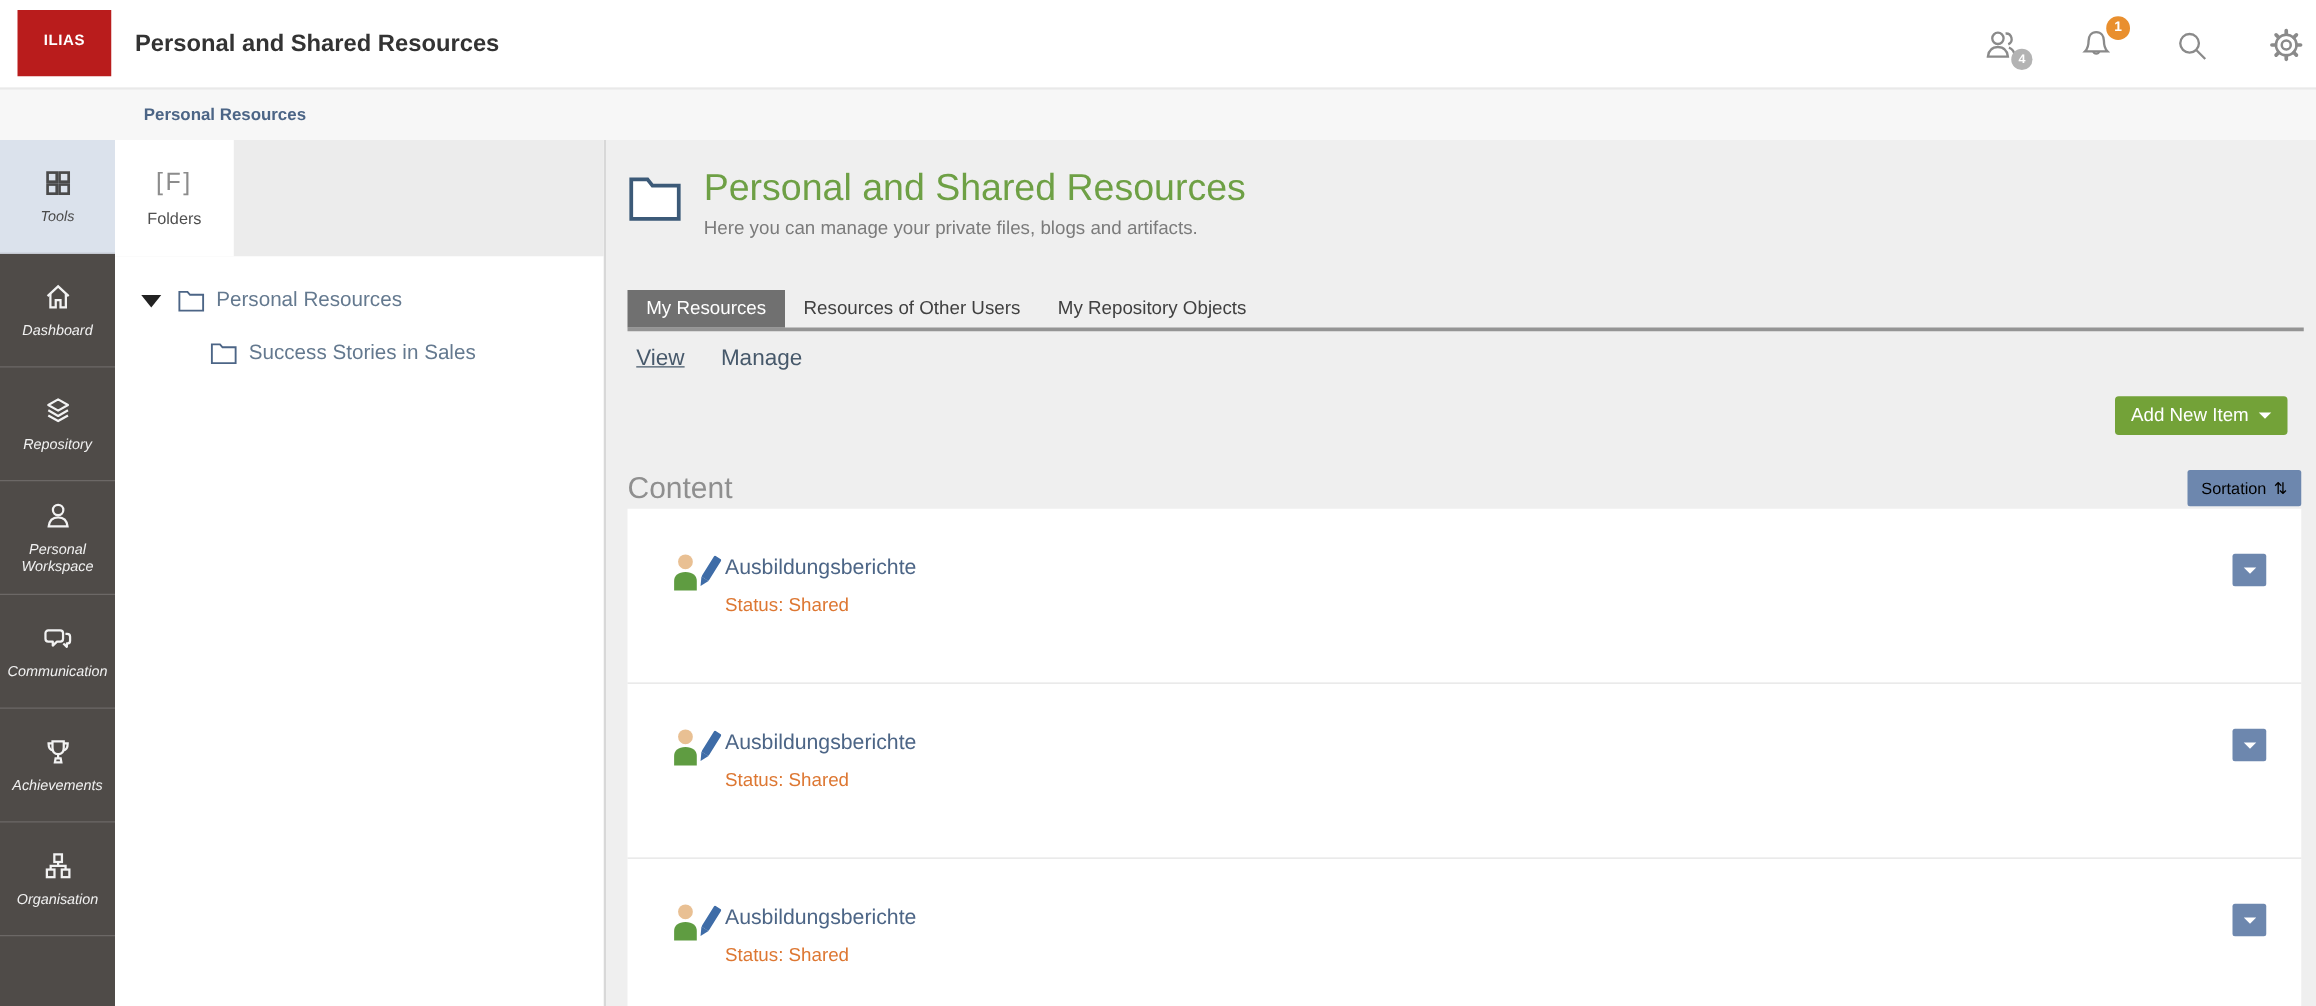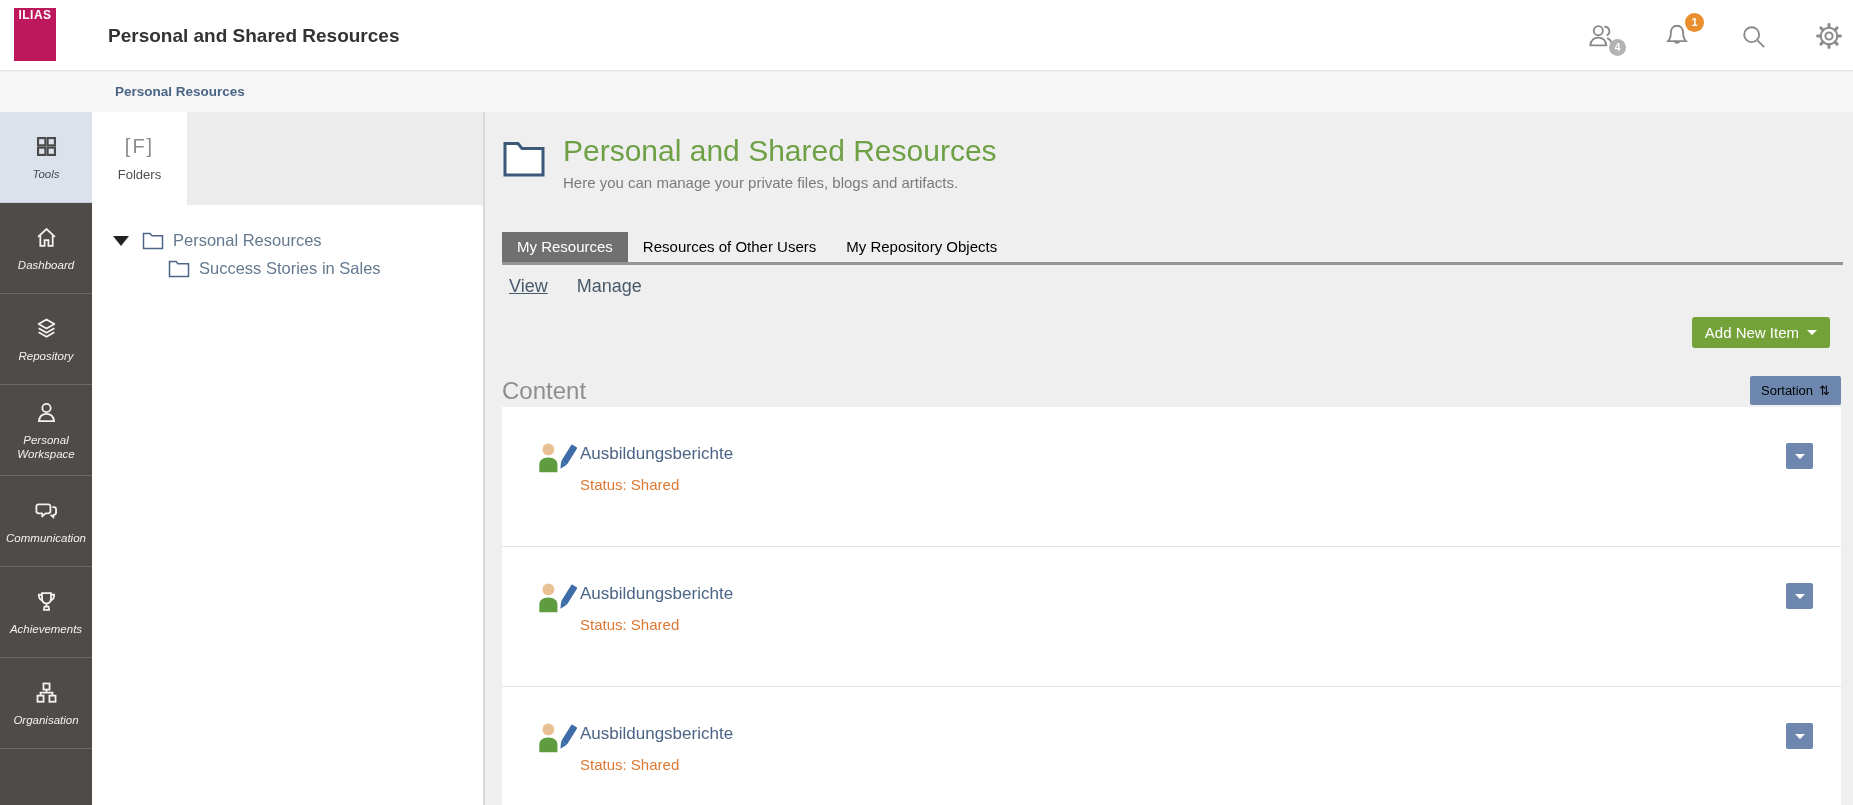--- a/index.html
+++ b/index.html
@@ -4,22 +4,22 @@
 <style>
   * { margin:0; padding:0; box-sizing:border-box; }
   html,body { background:#cfcfcf; }
   .screen {
     position:relative; width:1853px; height:805px; overflow:hidden;
     font-family:"Liberation Sans", sans-serif; background:#efefef; margin:0 auto;
   }
   
   .topbar { position:absolute; top:0; left:0; right:0; height:71px; background:#ffffff;
             border-bottom:1px solid #e3e3e3; z-index:5; }
-  .logo { position:absolute; left:14px; top:8px; width:42px; height:53px; background:#be185d;
-          color:#ffffff; display:flex; align-items:flex-start; justify-content:center;
+  .logo { position:absolute; left:14px; top:8px; width:75px; height:53px; background:#b91c1c;
+          color:#ffffff; display:flex; align-items:center; justify-content:center;
           font-size:12px; font-weight:bold; letter-spacing:.5px; padding-bottom:5px; }
   .topbar-title { position:absolute; left:108px; top:0; height:71px; line-height:71px;
                   font-size:19px; font-weight:bold; color:#333333; }
   .top-icons { position:absolute; right:8px; top:0; height:71px; display:flex; align-items:center; gap:44px; }
   .tico { position:relative; width:32px; height:32px; color:#8a8a8a; cursor:pointer; }
   .tico svg { width:32px; height:32px; display:block; }
   .badge { position:absolute; border-radius:50%; color:#fff; display:flex; align-items:center;
            justify-content:center; font-weight:bold; }
   .badge-user { right:-9px; bottom:-4px; width:17px; height:17px; background:#b3b3b3; font-size:10px; }
   .badge-bell { top:-7px; right:-11px; width:19px; height:19px; background:#e98f2e; font-size:11px; }
@@ -40,37 +40,37 @@
   .folderspanel { width:393px; flex:0 0 393px; background:#ffffff; border-right:2px solid #d8d8d8;
                   display:flex; flex-direction:column; }
   .fp-head { height:93px; background:#ececec; display:flex; }
   .fp-tab { width:95px; height:93px; background:#ffffff; display:flex; flex-direction:column;
             align-items:center; justify-content:center; gap:9px; cursor:pointer; }
   .fp-tab-glyph { font-size:20px; color:#8c8c8c; font-weight:400; letter-spacing:2px; }
   .fp-tab-label { font-size:13px; color:#4f4f4f; }
   .tree { padding-top:26px; }
   .tree-row { display:flex; align-items:center; cursor:pointer; }
   .tree-row.lvl0 { margin-left:21px; }
-  .tree-row.lvl1 { margin-left:76px; margin-top:9px; }
+  .tree-row.lvl1 { margin-left:76px; margin-top:23px; }
   .tri-down { width:0; height:0; border-left:8px solid transparent; border-right:8px solid transparent;
               border-top:10px solid #222222; margin-right:13px; }
   .tree-folder { width:22px; height:19px; margin-right:9px; color:#4c6586; }
   .tree-folder svg { width:22px; height:19px; display:block; }
   .tree-label { font-size:16.5px; color:#64798f; }
   
   .main { position:relative; flex:1; background:#efefef; overflow:hidden; }
   .page-title-block { position:absolute; left:17px; top:22px; display:flex; align-items:flex-start; }
   .pt-folder { width:44px; height:38px; margin-top:6px; color:#3c5a78; }
   .pt-folder svg { width:44px; height:38px; display:block; }
   .pt-text { margin-left:17px; }
   .pt-title { font-size:30px; color:#6ea045; font-weight:400; }
   .pt-sub { font-size:15px; color:#7b7b7b; margin-top:6px; }
   .tabbar { position:absolute; left:17px; right:10px; top:120px; border-bottom:3px solid #949494;
             display:flex; }
-  .tab { padding:6px 15px 7px; font-size:15px; color:#000000; cursor:pointer; }
+  .tab { padding:6px 15px 7px; font-size:15px; color:#404040; cursor:pointer; }
   .tab.active { background:#707070; color:#ffffff; }
   .subtabs { position:absolute; left:24px; top:164px; display:flex; gap:29px; }
   .subtab { font-size:18px; color:#47596b; cursor:pointer; }
   .subtab.active { text-decoration:underline; }
   .addbtn { position:absolute; right:23px; top:205px; background:#73a238; color:#ffffff;
             border:none; font-size:15px; font-family:inherit; padding:7px 13px; border-radius:3px;
             cursor:pointer; display:flex; align-items:center; gap:8px; }
   .caret-dn { width:0; height:0; border-left:5px solid transparent; border-right:5px solid transparent;
               border-top:5px solid #ffffff; }
   .content-row { position:absolute; left:17px; right:12px; top:255px; height:38px;

